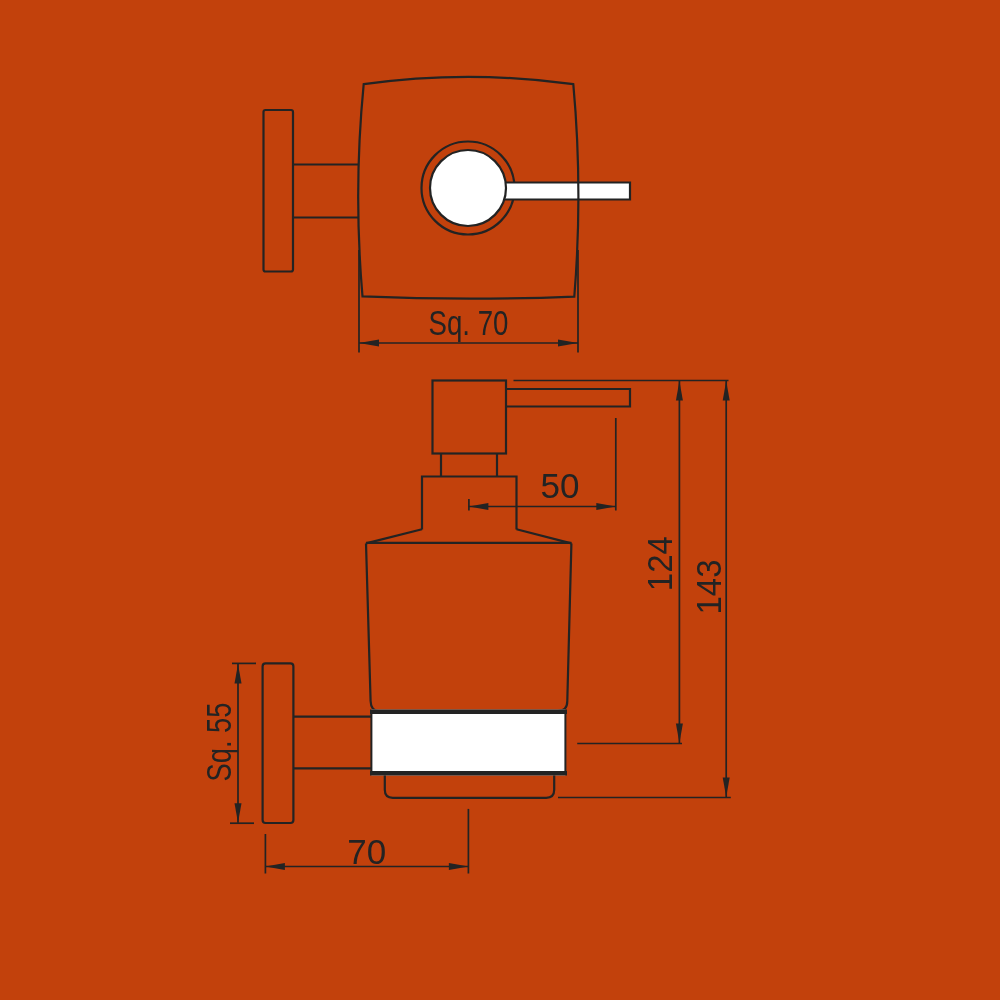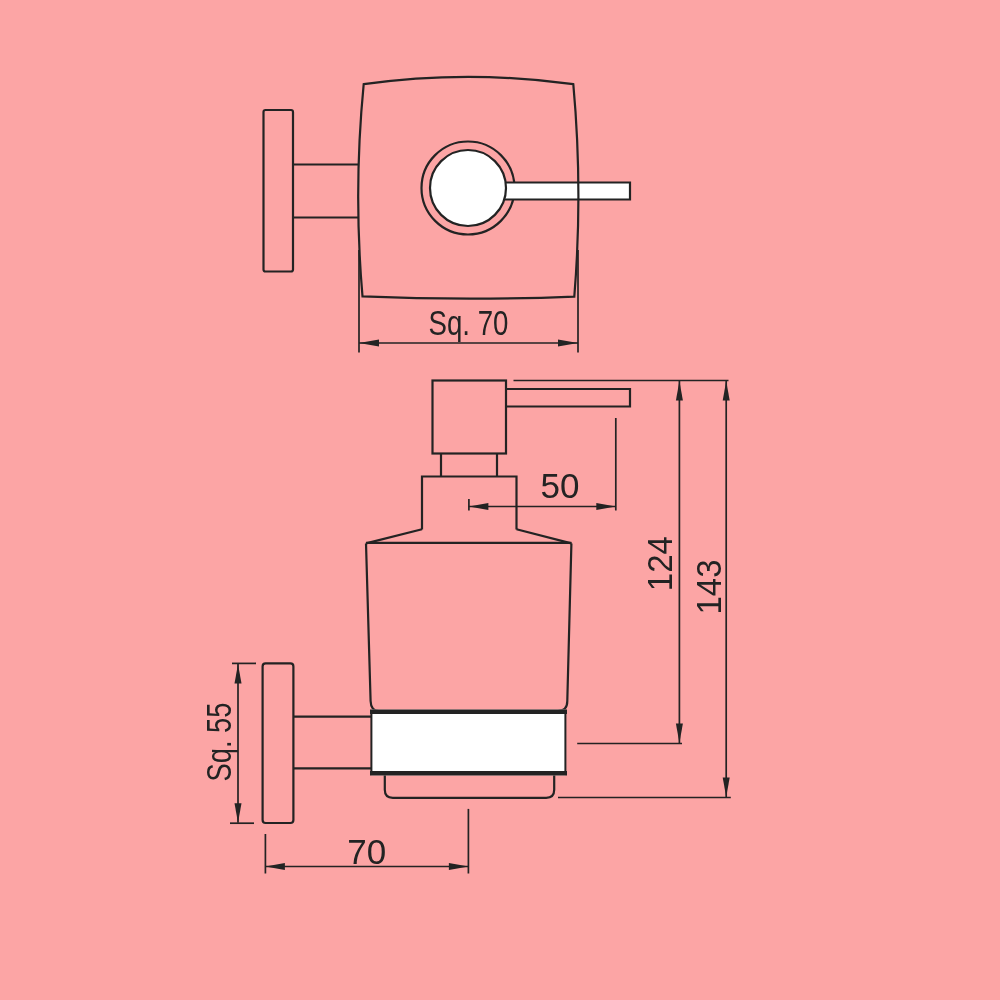--- a/index.html
+++ b/index.html
@@ -1,16 +1,16 @@
 <!DOCTYPE html>
 <html><head>
 <meta charset="utf-8">
 <style>
   html,body{margin:0;padding:0;background:#ffffff;}
-  .page{width:1000px;height:1000px;position:relative;background:#fca5a5;}
+  .page{width:1000px;height:1000px;position:relative;background:#c2410c;}
   svg{position:absolute;top:0;left:0;}
   text{font-family:"Liberation Sans", sans-serif;fill:#232323;}
 </style>
 </head>
 <body>
 <div class="page">
 <svg width="1000" height="1000" viewBox="0 0 1000 1000">
   <g stroke="#232323" stroke-width="2.2" fill="none" stroke-linecap="butt">
 
     <rect x="263.5" y="110" width="29.5" height="161.5" rx="2"></rect>

